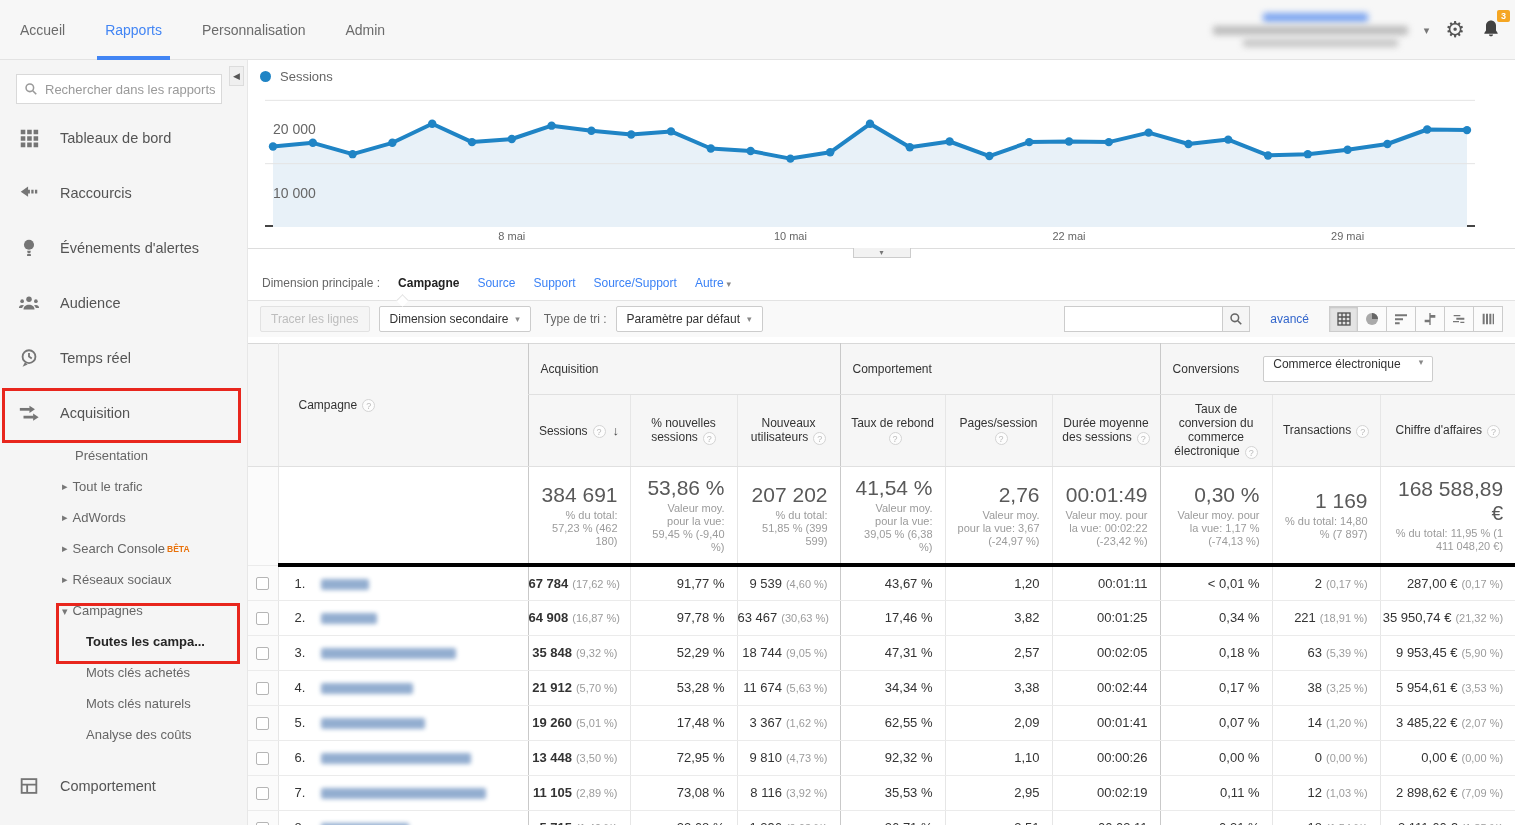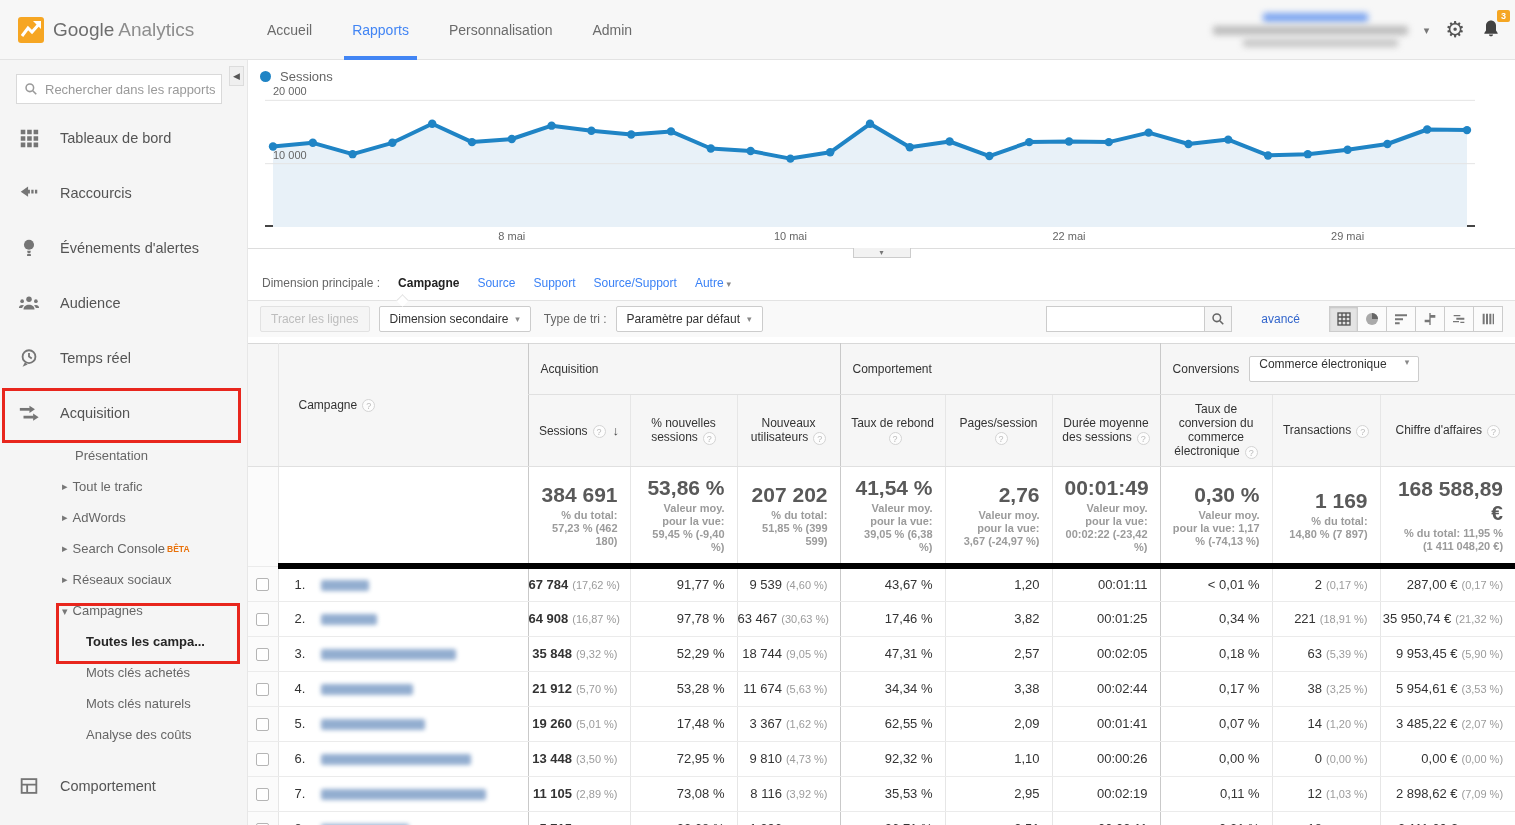--- a/index.html
+++ b/index.html
@@ -71,21 +71,21 @@
 
   
   .main { flex:1; background:#fff; min-width:0; }
 
   
   .legend-row { padding:8px 0 0 12px; height:24px; display:flex; align-items:center; gap:9px; }
   .legend-dot { width:11px; height:11px; border-radius:50%; background:#1f84c5; }
   .legend-lbl { font-size:13px; color:#666; }
   .plot-wrap { margin:10px 0 0 17px; width:1210px; height:133px; position:relative;
     border-bottom:2px solid #454545; }
-  .ytick { position:absolute; left:8px; font-size:11px; color:#666; z-index:3; }
+  .ytick { position:absolute; left:8px; font-size:14px; color:#666; z-index:3;margin-top:36px; }
   .x-labels { margin-left:17px; width:1210px; height:18px; position:relative; }
   .xtick { position:absolute; top:3px; width:60px; text-align:center; font-size:11px; color:#666; }
   .chart-divider { border-top:1px solid #ddd; margin-top:3px; position:relative; height:10px; }
   .divider-tab { position:absolute; left:50%; transform:translateX(-50%); top:-1px;
     width:58px; height:10px; background:#f2f2f2; border:1px solid #ccc; border-top:none;
     display:flex; align-items:center; justify-content:center; cursor:pointer; }
   .divider-tab::after { content:"▾"; font-size:8px; color:#777; }
 
   
   .dim-row { margin-top:14px; padding-left:14px; height:22px; display:flex;
@@ -101,21 +101,21 @@
   .toolbar { margin-top:6px; height:37px; background:#f9f9f9; border-top:1px solid #e3e3e3;
     display:flex; align-items:center; padding:0 12px; position:relative; }
   .notch { position:absolute; left:150px; top:-5px; width:9px; height:9px; background:#fff;
     border-left:1px solid #e3e3e3; border-top:1px solid #e3e3e3; transform:rotate(45deg); }
   .btn { font-size:12px; color:#333; background:#fff; border:1px solid #ccc; border-radius:2px;
     height:26px; padding:0 10px; display:inline-flex; align-items:center; gap:7px;
     cursor:pointer; font-family:"Liberation Sans", sans-serif; }
   .btn.disabled { background:#f5f5f5; border-color:#e2e2e2; color:#bdbdbd; cursor:default; }
   .tb-left { display:flex; align-items:center; gap:9px; }
   .tb-lbl { font-size:12px; color:#666; margin-left:4px; }
-  .tb-right { margin-left:auto; display:flex; align-items:center; gap:29px; }
+  .tb-right { margin-left:auto; display:flex; align-items:center; gap:20px; }
   .search-combo { display:flex; }
   .search-combo input { width:158px; height:26px; border:1px solid #ccc; border-right:none;
     padding:0 6px; font-size:12px; outline:none; font-family:"Liberation Sans", sans-serif; }
   .search-combo .mag-btn { width:28px; height:26px; background:#f5f5f5; border:1px solid #ccc;
     display:flex; align-items:center; justify-content:center; cursor:pointer; }
   .adv-link { font-size:12px; color:#3366cc; cursor:pointer; }
   .viewgrp { display:flex; }
   .vbtn { width:29px; height:26px; background:#fbfbfb; border:1px solid #ccc; border-left:none;
     display:flex; align-items:center; justify-content:center; cursor:pointer; color:#777; }
   .vbtn:first-child { border-left:1px solid #ccc; }
@@ -124,32 +124,32 @@
   
   table.report { border-collapse:collapse; table-layout:fixed; width:1267px; margin-top:6px;
     border-top:1px solid #d8d8d8; }
   .report th, .report td { vertical-align:middle; }
   .report thead th { background:#f6f6f6; font-weight:normal; font-size:12px; color:#333;
     border-bottom:1px solid #e0e0e0; }
   th.grp { text-align:left; padding:12px; height:42px; }
   th.colh { height:72px; text-align:center; padding:4px 6px; cursor:pointer; }
   .gstart { border-left:1px solid #c9c9c9 !important; }
   .istart { border-left:1px solid #e6e6e6; }
-  .conv-grp { display:flex; align-items:center; gap:10px; }
+  .conv-grp { display:flex; align-items:center; gap:24px; }
   .sel-btn { background:#fff; border:1px solid #ccc; border-radius:2px; height:26px;
     font-size:12px; color:#333; padding:0 9px; display:inline-flex; align-items:flex-start;
     gap:18px; cursor:pointer; }
   .q { display:inline-block; width:13px; height:13px; border-radius:50%; background:#fdfdfd;
     border:1px solid #d4d4d4; color:#bbb; font-size:9px; line-height:12px; text-align:center;
     margin-left:5px; vertical-align:middle; cursor:pointer; }
   .q::before { content:"?"; }
   .sort { margin-left:7px; color:#444; font-size:13px; }
   .sort::before { content:"↓"; }
   td.sum { background:#fff; text-align:right; padding:9px 12px; height:80px;
-    border-bottom:6px solid #000000;font-weight:bold; }
+    border-bottom:4px solid #000000; }
   td.sum .val { font-size:21px; color:#595959; }
   td.sum .sub { font-size:11px; color:#9b9b9b; line-height:13px; margin-top:2px; }
   tbody tr.datarow { height:35px; }
   tbody td { border-bottom:1px solid #ebebeb; font-size:13px; }
   td.cbc { text-align:center; background:#fbfbfb; border-right:1px solid #e6e6e6; }
   .cb { display:inline-block; width:13px; height:13px; border:1px solid #b5b5b5;
     border-radius:2px; background:#fff; cursor:pointer; vertical-align:middle; }
   td.namec { padding-left:16px; }
   .rank { display:inline-block; width:26px; color:#333; }
   .redact { display:inline-block; height:11px; background:#93aed0; border-radius:2px;
@@ -160,29 +160,20 @@
   td.num .pct { color:#9b9b9b; font-size:11px; margin-left:4px; }
   th.cbh { background:#f6f6f6; }
   th.camph { text-align:left; padding-left:20px; font-size:12px; }
 </style>
 </head>
 <body>
 
 <div class="app">
 
   <header class="hdr">
-    <div class="logo">
-      <div class="logo-icon">
-        <svg width="26" height="26" viewBox="0 0 26 26">
-          <polyline points="4,19 10,11 14,15 22,6" fill="none" stroke="#fff" stroke-width="3"></polyline>
-          <polygon points="15,4 23,4 23,12" fill="#fff"></polygon>
-        </svg>
-      </div>
-      <div class="logo-txt"><span class="g1">Google</span><span class="g2">Analytics</span></div>
-    </div>
     <nav class="topnav">
       <div class="nav-item">Accueil</div>
       <div class="nav-item active">Rapports</div>
       <div class="nav-item">Personnalisation</div>
       <div class="nav-item">Admin</div>
     </nav>
     <div class="hdr-right">
       <div class="acct">
         <div class="blur-line bl-blue"></div>
         <div class="blur-line bl-g1"></div>

